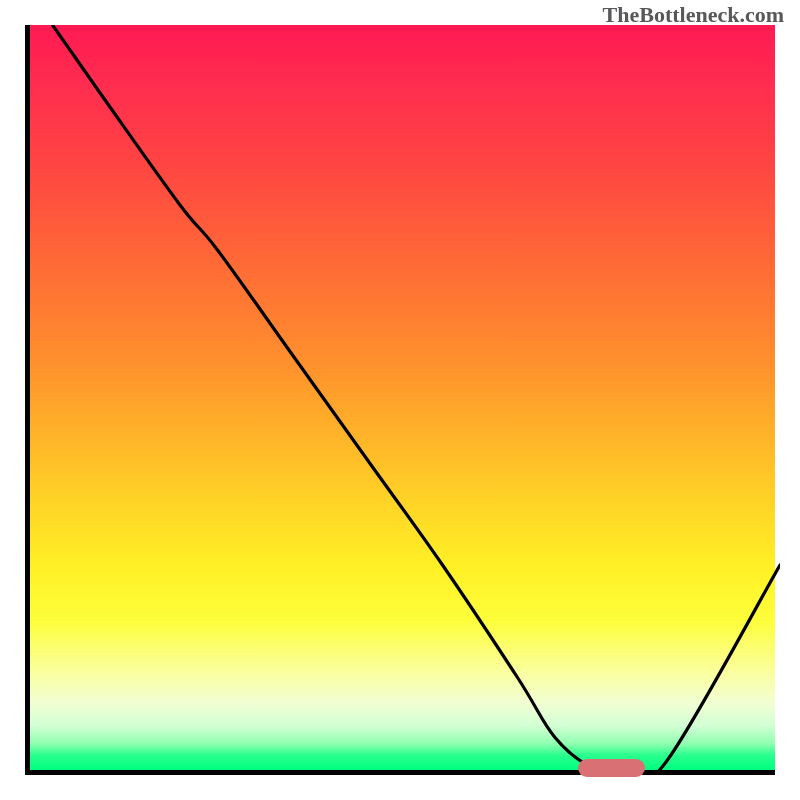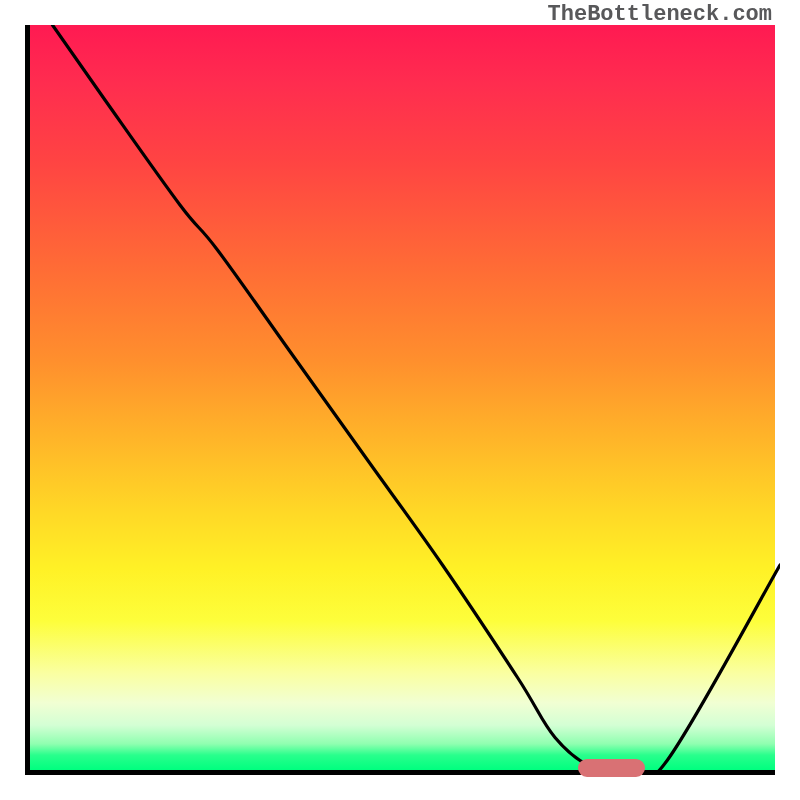--- a/index.html
+++ b/index.html
@@ -30,22 +30,22 @@
       #d3ffd4 94%,
       #8fffb0 96.5%,
       #29ff8c 98%,
       #00ff7f 100%);
     border-left: 5px solid #000;
     border-bottom: 5px solid #000;
   }
   .watermark {
     position: absolute;
     top: 2px;
-    right: 28px;
-    font-family: Liberation Mono, monospace;
+    right: 16px;
+    font-family: Liberation Serif, serif;
     font-size: 22px;
     font-weight: 600;
     color: #58585a;
   }
   .curve {
     position: absolute;
     left: 0;
     top: 0;
     width: 750px;
     height: 750px;

